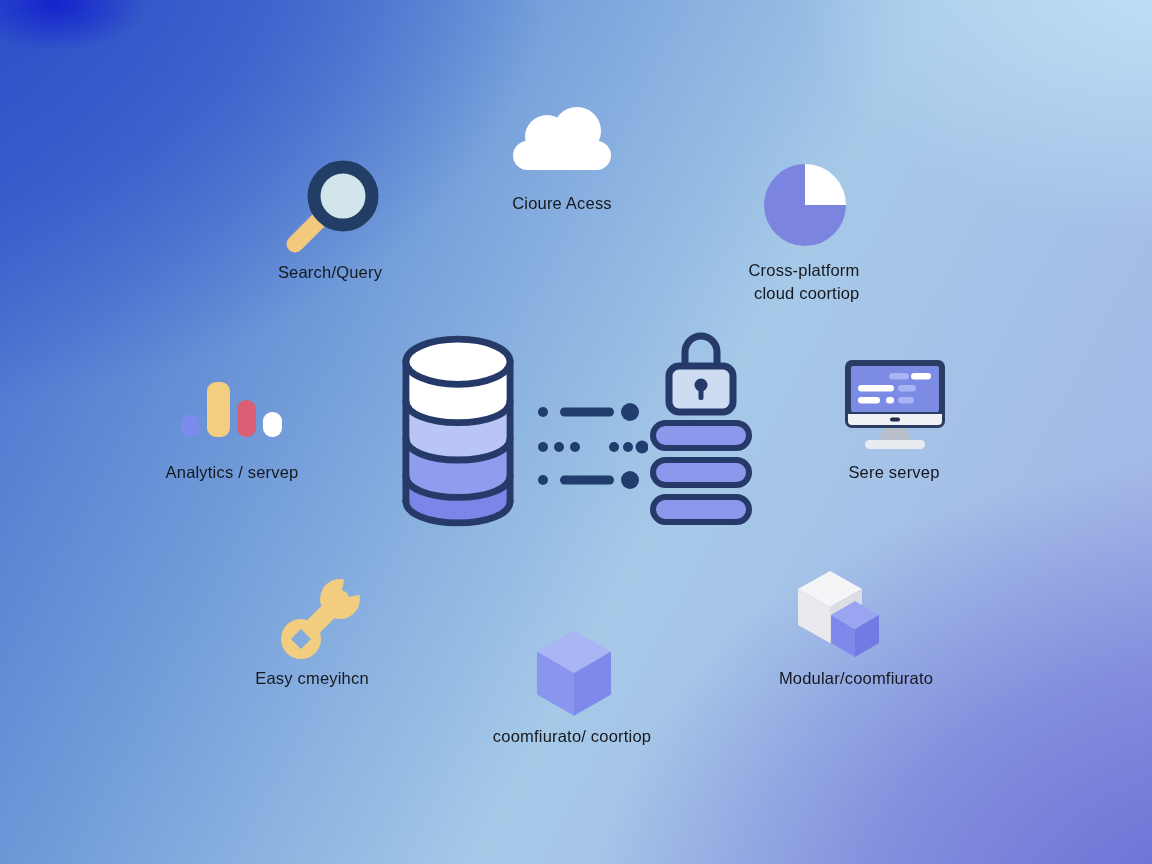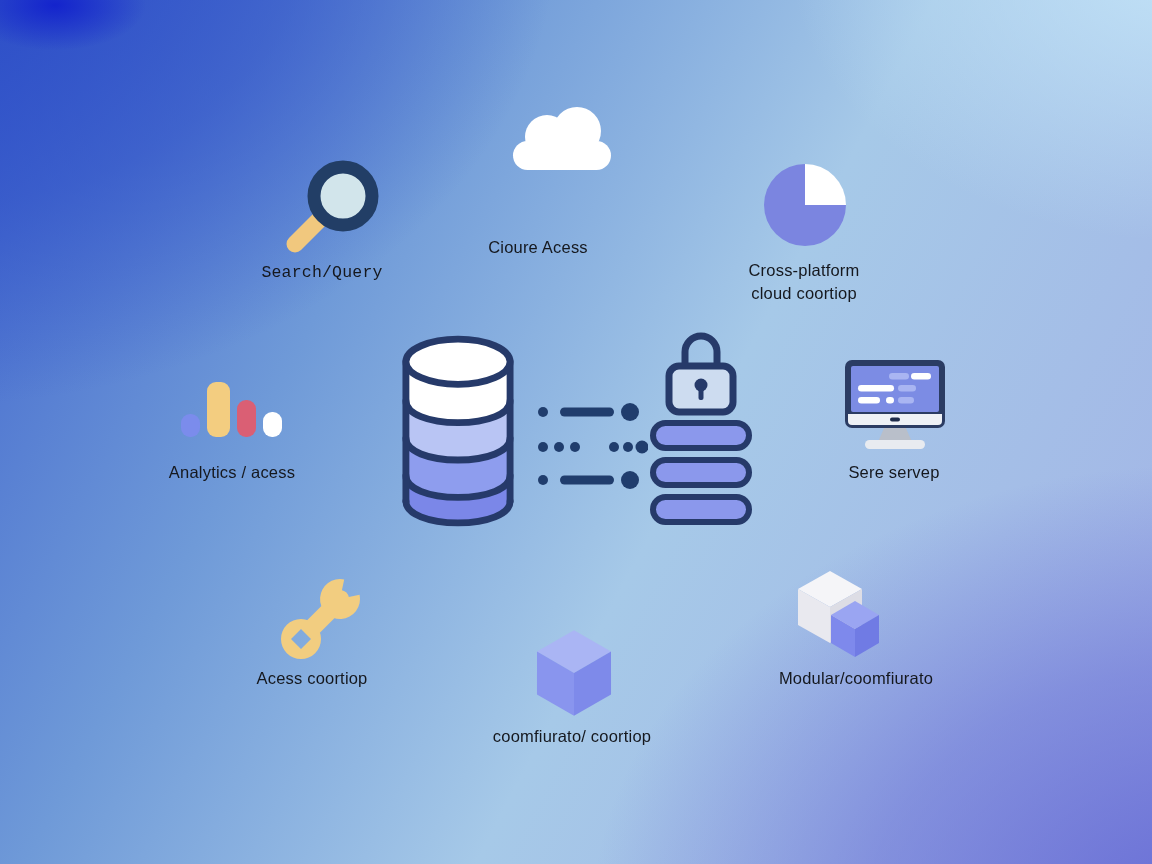--- a/index.html
+++ b/index.html
@@ -43,44 +43,44 @@
 </style>
 </head>
 <body>
 
 <div id="canvas">
 
   <svg class="abs" style="left:283px;top:156px;" width="100" height="102" viewBox="0 0 100 102">
     <line x1="36" y1="64" x2="12" y2="88" stroke="#f1c87e" stroke-width="17" stroke-linecap="round"></line>
     <circle cx="60" cy="40" r="29" fill="#d2e5eb" stroke="#223e66" stroke-width="13"></circle>
   </svg>
-  <div class="label" style="left:322px;top:261px;font-family:Liberation Mono, monospace;">Search/Query</div>
+  <div class="label" style="left:330px;top:261px;">Search/Query</div>
 
   <svg class="abs" style="left:505px;top:105px;" width="114" height="66" viewBox="0 0 114 66">
     <g fill="#ffffff">
       <rect x="8" y="36" width="98" height="29" rx="14.5"></rect>
       <circle cx="42" cy="32" r="22"></circle>
       <circle cx="72" cy="26" r="24"></circle>
     </g>
   </svg>
-  <div class="label" style="left:538px;top:192px;margin-top:44px;">Cioure Acess</div>
+  <div class="label" style="left:562px;top:192px;">Cioure Acess</div>
 
   <div class="abs pie" style="left:764px;top:164px;"></div>
-  <div class="label" style="left:804px;top:259px;">
+  <div class="label" style="left:804px;top:259px;text-align:right;">
     <div>Cross-platform</div>
     <div>cloud coortiop</div>
   </div>
 
   <div class="abs bars" style="left:181px;top:381px;">
     <div class="bar b1"></div>
     <div class="bar b2"></div>
     <div class="bar b3"></div>
     <div class="bar b4"></div>
   </div>
-  <div class="label" style="left:232px;top:461px;">Analytics / acess</div>
+  <div class="label" style="left:232px;top:461px;">Analytics / servep</div>
 
   <svg class="abs" style="left:401px;top:332px;" width="114" height="198" viewBox="0 0 116 201">
     <path fill="#7b87e8" d="M5,146 L111,146 L111,172 C111,185 88,194 58,194 C28,194 5,185 5,172 Z"></path>
     <path fill="#8e9dee" d="M5,108 L111,108 L111,146 C111,159 88,168 58,168 C28,168 5,159 5,146 Z"></path>
     <path fill="#b9c5f4" d="M5,70 L111,70 L111,108 C111,121 88,130 58,130 C28,130 5,121 5,108 Z"></path>
     <path fill="#ffffff" d="M5,30 L111,30 L111,70 C111,83 88,92 58,92 C28,92 5,83 5,70 Z"></path>
     <g fill="none" stroke="#263a6a" stroke-width="7" stroke-linecap="round">
       <path d="M5,70 C5,83 28,92 58,92 C88,92 111,83 111,70"></path>
       <path d="M5,108 C5,121 28,130 58,130 C88,130 111,121 111,108"></path>
       <path d="M5,146 C5,159 28,168 58,168 C88,168 111,159 111,146"></path>
@@ -139,21 +139,21 @@
       <rect x="53" y="37" width="16" height="6.5" rx="3.25" fill="#a9b5f2"></rect>
     </g>
   </svg>
   <div class="label" style="left:894px;top:461px;text-align:center;">Sere servep</div>
 
   <svg class="abs" style="left:278px;top:571px;" width="92" height="92" viewBox="0 0 92 92">
     <line x1="30" y1="61" x2="56" y2="35" stroke="#f2cd80" stroke-width="18"></line>
     <path fill="#f2cd80" fill-rule="evenodd" d="M23,48 A20,20 0 1 0 23,88 A20,20 0 1 0 23,48 Z M23,58 L33,68 L23,78 L13,68 Z"></path>
     <path fill="#f2cd80" d="M66.2,8.4 A20,20 0 1 0 81.6,23.8 L70.8,26.1 A9,9 0 0 0 63.9,19.2 Z"></path>
   </svg>
-  <div class="label" style="left:312px;top:667px;">Acess coortiop</div>
+  <div class="label" style="left:312px;top:667px;">Easy cmeyihcn</div>
 
   <svg class="abs" style="left:536px;top:629px;" width="76" height="88" viewBox="0 0 78 90">
     <path d="M39,1 L77,23 L39,45 L1,23 Z" fill="#aab5f4"></path>
     <path d="M1,23 L39,45 L39,89 L1,67 Z" fill="#8995ee"></path>
     <path d="M77,23 L39,45 L39,89 L77,67 Z" fill="#7e8aea"></path>
   </svg>
   <div class="label" style="left:572px;top:725px;">coomfiurato/ coortiop</div>
 
   <svg class="abs" style="left:798px;top:571px;" width="86" height="96" viewBox="0 0 86 96">
     <path d="M32,0 L64,18 L32,36 L0,18 Z" fill="#f5f5f8"></path>

